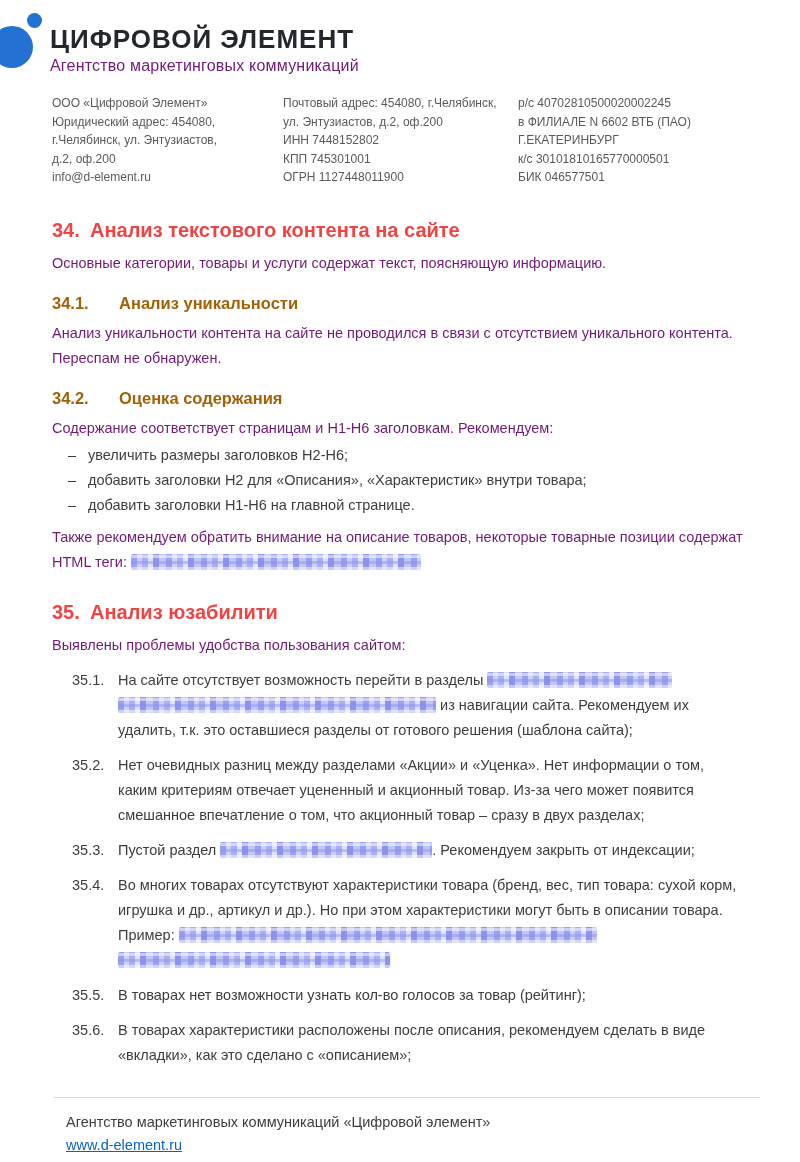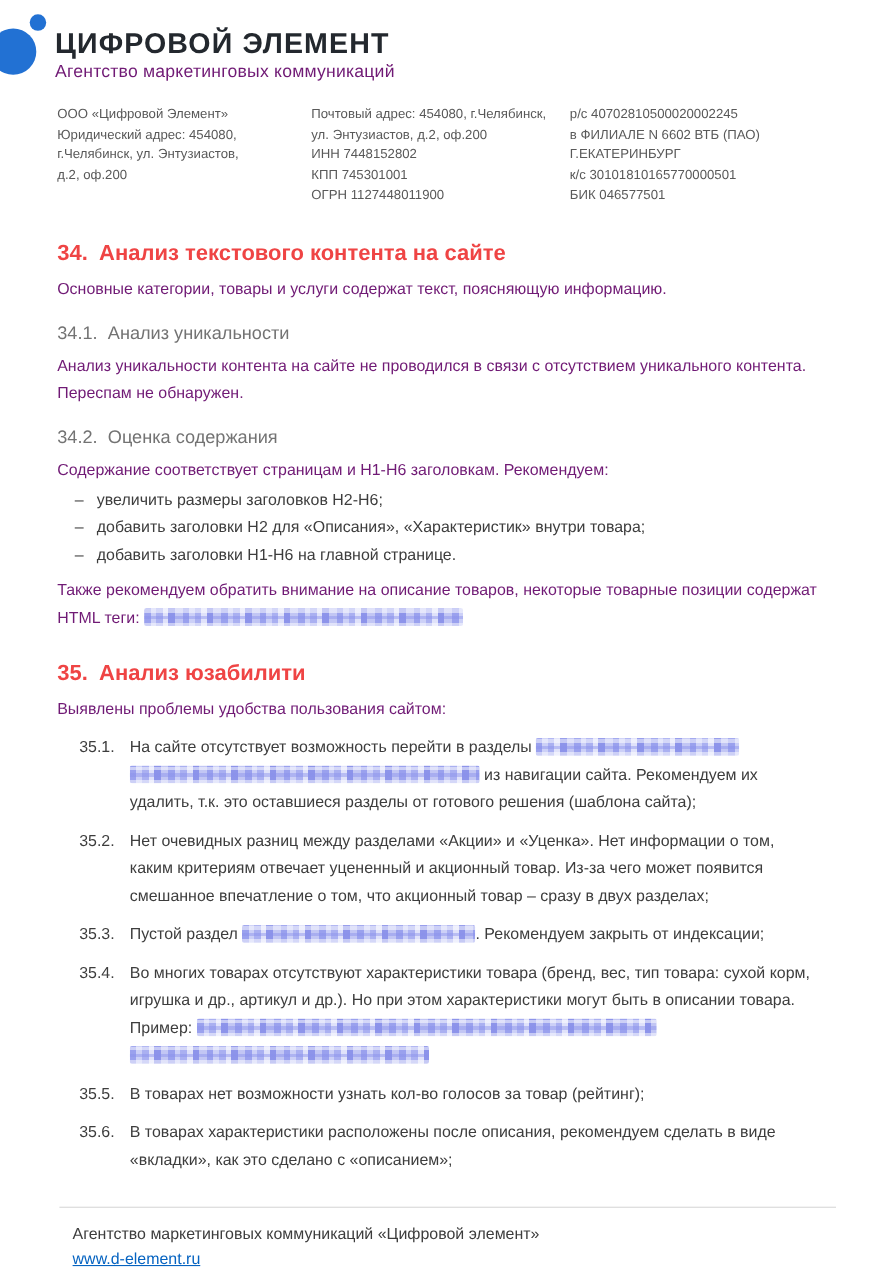--- a/index.html
+++ b/index.html
@@ -20,21 +20,21 @@
 
   .contact-row{display:flex;margin-top:16px;font-size:12px;line-height:18.5px;color:#595959;}
   .contact-col:nth-child(1){width:231px;}
   .contact-col:nth-child(2){width:235px;}
   .contact-col:nth-child(3){flex:1;}
 
   
   main{display:flow-root;padding-top:6px;}
   .h1{display:flex;font-size:20px;line-height:27px;font-weight:700;color:#ef4444;margin:24px 0 0;}
   .h1 .h-num{width:38px;flex:none;}
-  .h2{display:flex;font-size:16.5px;line-height:22px;font-weight:400;color:#737373;margin:16px 0 0;}
+  .h2{display:flex;font-size:16.5px;line-height:22px;font-weight:700;color:#a16207;margin:16px 0 0;gap:21px;}
   .h2 .h-num{width:46px;flex:none;}
   .para{font-size:14.5px;line-height:25px;margin:7px 0 0;color:#701a75;}
   .bullets{margin:2px 0 0;}
   .bullet-row{display:flex;font-size:14.5px;line-height:25px;margin-left:16px;}
   .bullet-dash{width:20px;flex:none;}
   .item{display:grid;grid-template-columns:46px 1fr;margin:10px 0 0 20px;font-size:14.5px;line-height:25px;}
   .item-num{flex:none;}
   .item-body{min-width:0;}
 
   
@@ -64,20 +64,21 @@
         <div class="logo-title">ЦИФРОВОЙ ЭЛЕМЕНТ</div>
         <div class="logo-subtitle">Агентство маркетинговых коммуникаций</div>
       </div>
     </div>
     <div class="contact-row" id="contact-row">
         <div class="contact-col">
           <div class="contact-line">ООО «Цифровой Элемент»</div>
           <div class="contact-line">Юридический адрес: 454080,</div>
           <div class="contact-line">г.Челябинск, ул. Энтузиастов,</div>
           <div class="contact-line">д.2, оф.200</div>
+          <div class="contact-line">info@d-element.ru</div>
         </div>
         <div class="contact-col">
           <div class="contact-line">Почтовый адрес: 454080, г.Челябинск,</div>
           <div class="contact-line">ул. Энтузиастов, д.2, оф.200</div>
           <div class="contact-line">ИНН 7448152802</div>
           <div class="contact-line">КПП 745301001</div>
           <div class="contact-line">ОГРН 1127448011900</div>
         </div>
         <div class="contact-col">
           <div class="contact-line">р/с 40702810500020002245</div>

